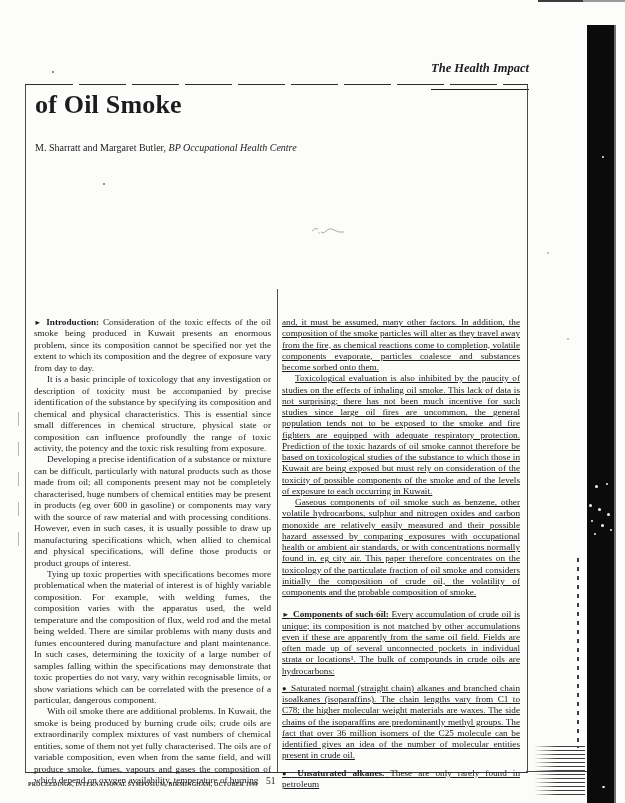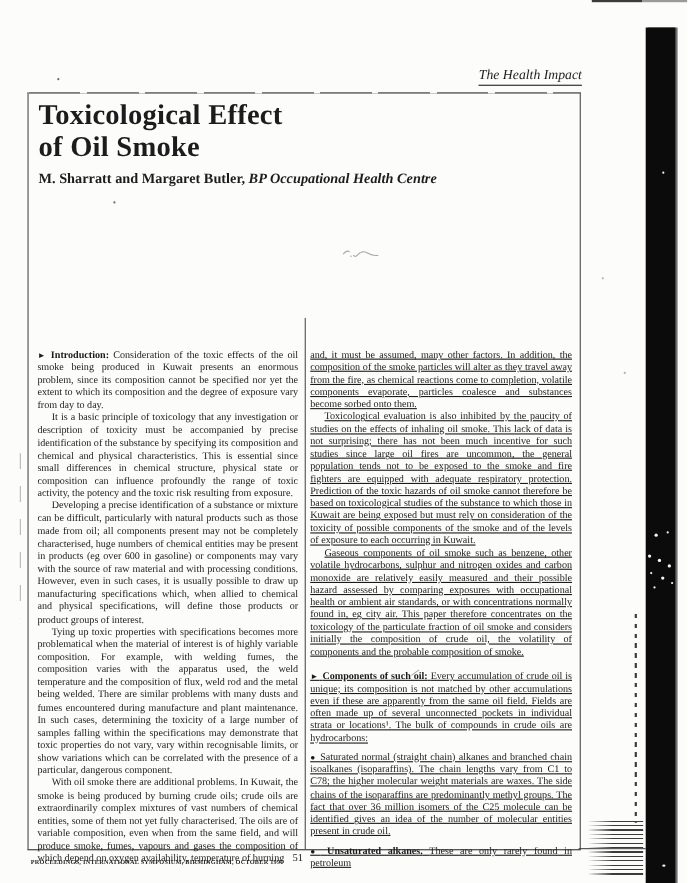--- a/index.html
+++ b/index.html
@@ -21,33 +21,33 @@
     mask-image:linear-gradient(90deg,transparent 0,#000 45%,#000 100%);}
   .streaks-v{position:absolute;left:577px;top:558px;width:2px;height:190px;
     background:repeating-linear-gradient(180deg,rgba(40,40,40,.9) 0 4px,transparent 4px 9px);}
   .margin-noise{position:absolute;left:18px;top:412px;width:1px;height:150px;
     background:repeating-linear-gradient(180deg,rgba(0,0,0,.28) 0 14px,transparent 14px 30px);}
   .smudge{position:absolute;left:311px;top:224px;width:36px;height:14px;opacity:.65;}
   .tick{position:absolute;left:373px;top:602px;width:9px;height:7px;opacity:.6;}
 
   
   .header{position:absolute;right:96px;top:61px;
-    font-size:12.5px;font-weight:400;font-style:italic;
-    border-bottom:1.6px solid #1e1e1e;padding-bottom:1px;}
+    font-size:12.5px;font-weight:700;font-style:italic;
+    border-bottom:1.6px solid #1e1e1e;padding-bottom:13px;}
 
   
   .main-box{position:absolute;left:25px;top:84px;width:501px;height:687px;
     border:1px solid #4a4a4a;border-top:1.6px solid #2a2a2a;border-bottom:1.2px solid #333;}
   .border-breaks{position:absolute;left:0;top:-2px;width:100%;height:2px;
     background:repeating-linear-gradient(90deg,transparent 0 47px,#fcfcfb 47px 53px);}
   .footer-line-ext{position:absolute;left:526px;top:771px;width:61px;height:1px;background:#4a4a4a;}
 
   .title{position:absolute;left:9px;top:5px;
     font-size:26px;line-height:29px;font-weight:700;letter-spacing:.2px;}
-  .byline{position:absolute;left:9px;top:69px;font-size:13px;font-weight:700;}
+  .byline{position:absolute;left:9px;top:57px;font-size:10px;font-weight:400;}
   .byline .affil{font-style:italic;}
 
   .col{position:absolute;top:211px;font-size:9.2px;line-height:11.45px;
     text-align:justify;color:#1b1b1b;margin-top:21px;}
   .left-col{left:8px;width:237px;}
   .right-col{left:256px;width:238px;line-height:11.25px;text-decoration:underline;}
   .divider{position:absolute;left:251px;top:204px;bottom:0;width:1px;background:#4f4f4f;}
   .para{margin:0;}
   .para.indent{text-indent:13px;}
   .para.sect{margin-top:11px;}
@@ -99,21 +99,20 @@
   </div>
 
   <div class="header">
     <span>The Health Impact</span>
   </div>
 
   <div class="main-box">
     <div class="border-breaks"></div>
 
     <div class="title">
-      <div>Toxicological Effect</div>
       <div>of Oil Smoke</div>
     </div>
 
     <div class="byline">
       <span>M. Sharratt and Margaret Butler,</span>
       <span class="affil">BP Occupational Health Centre</span>
     </div>
 
     <div class="divider"></div>
 

